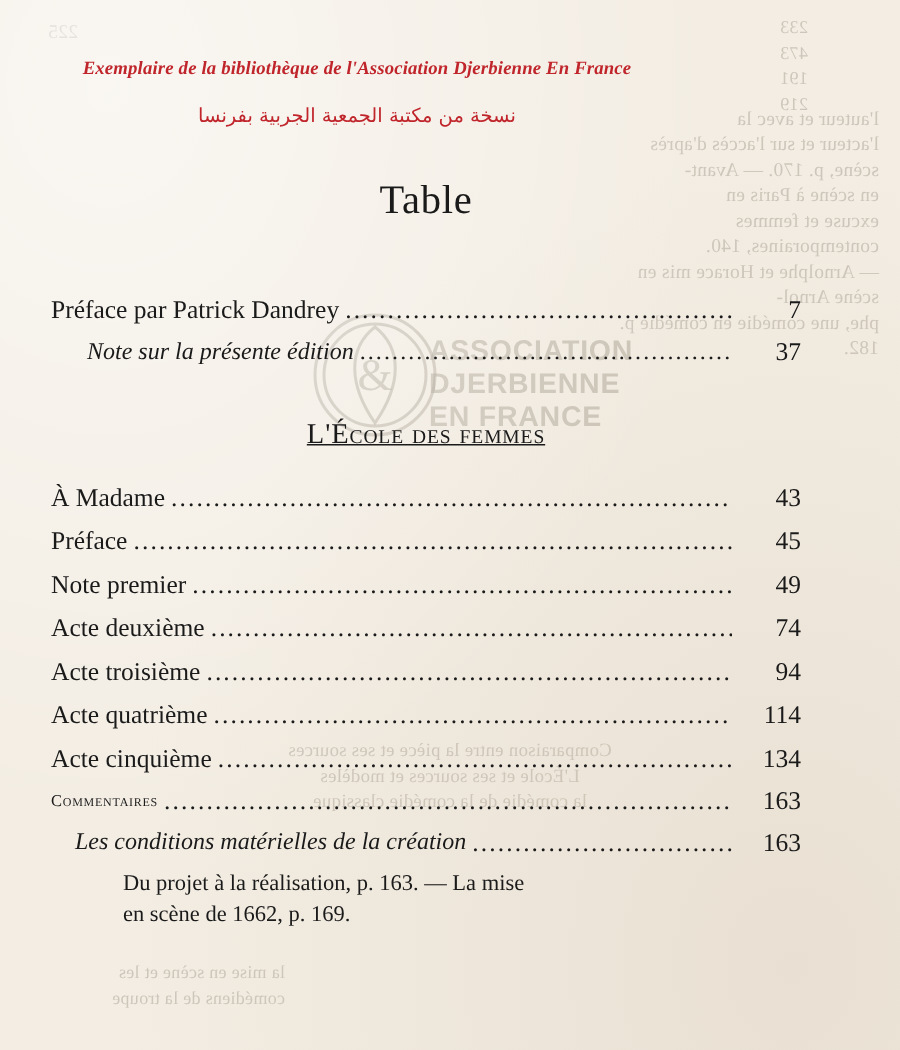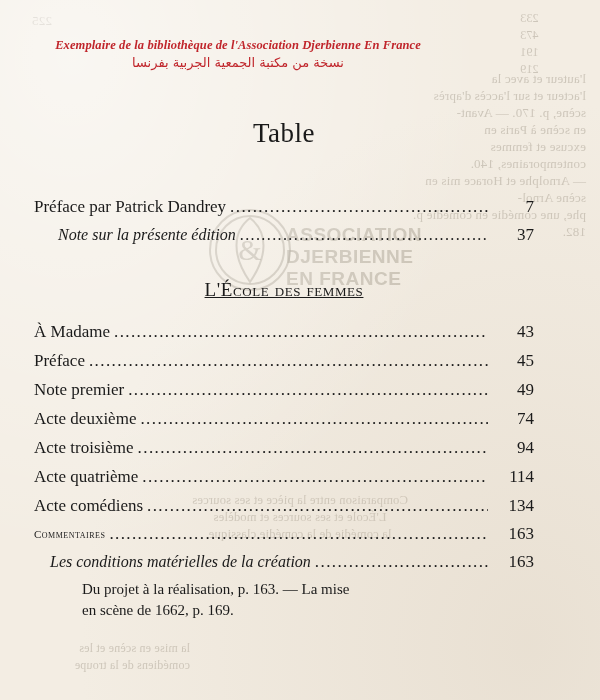--- a/index.html
+++ b/index.html
@@ -90,21 +90,21 @@
   }
   .stamp-fr {
     font-family: "Liberation Serif", serif;
     font-style: italic;
     font-weight: bold;
     font-size: 12.5px;
     color: #c0252b;
     letter-spacing: 0.1px;
   }
   .stamp-ar {
-    margin-top: 2px;
+    margin-top: 17px;
     font-family: "DejaVu Sans", sans-serif;
     font-size: 13px;
     color: #c0252b;
     direction: rtl;
   }
 
   
   .content {
     position: absolute;
     left: 0;
@@ -264,21 +264,21 @@
       <span class="label">Acte troisième</span>
       <span class="dots">...................................................................................</span>
       <span class="page-no">94</span>
     </div>
     <div class="entry">
       <span class="label">Acte quatrième</span>
       <span class="dots">...................................................................................</span>
       <span class="page-no">114</span>
     </div>
     <div class="entry">
-      <span class="label">Acte comédiens</span>
+      <span class="label">Acte cinquième</span>
       <span class="dots">...................................................................................</span>
       <span class="page-no">134</span>
     </div>
   </div>
 
 
   <div class="block">
     <div class="entry caps">
       <span class="label">Commentaires</span>
       <span class="dots">...................................................................................</span>

